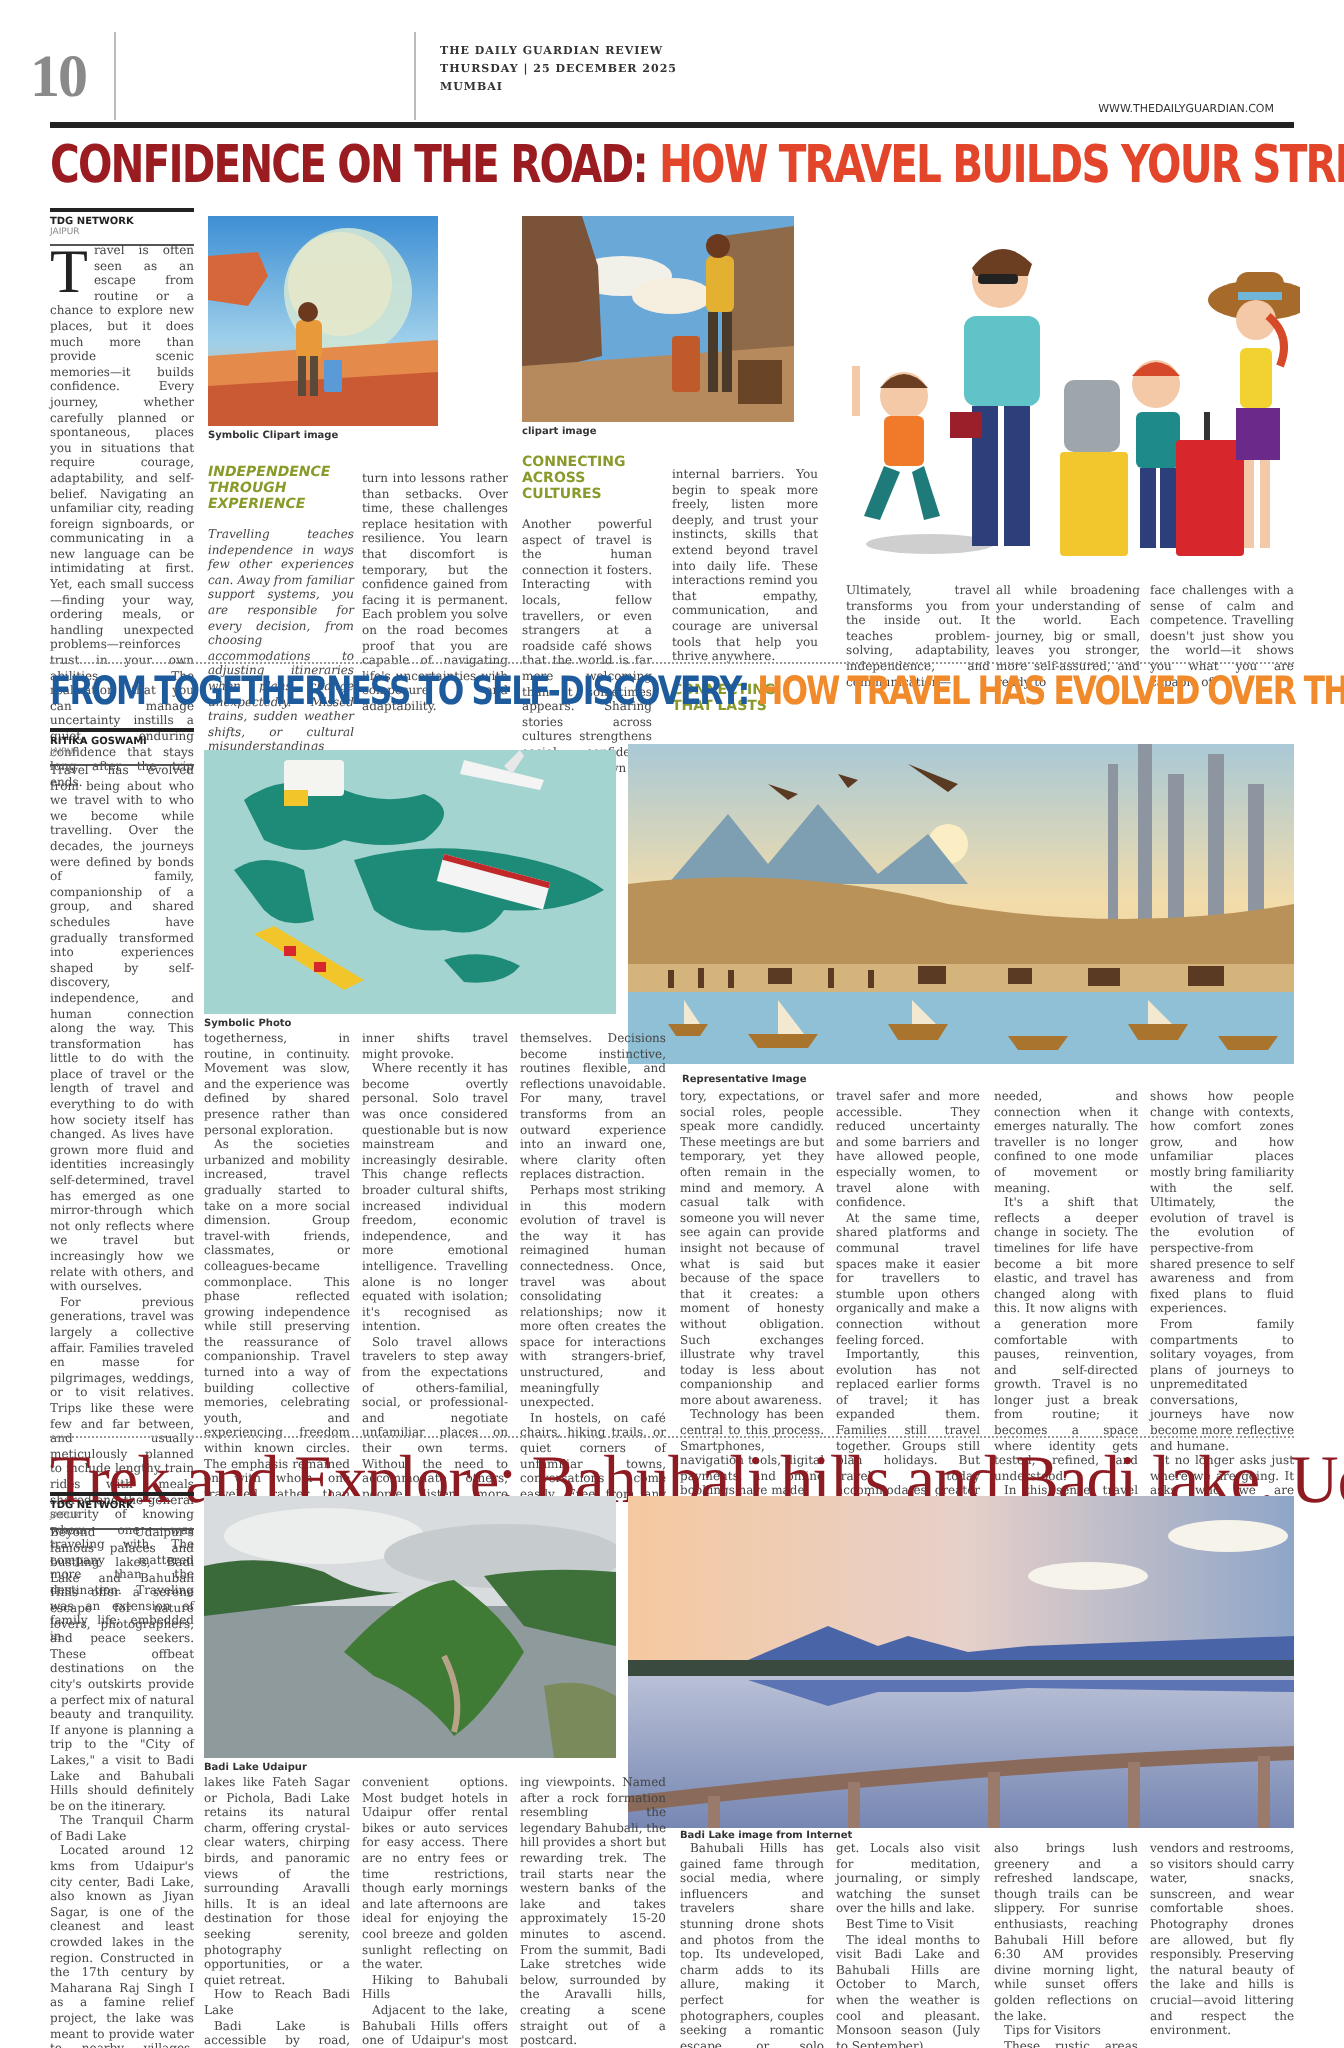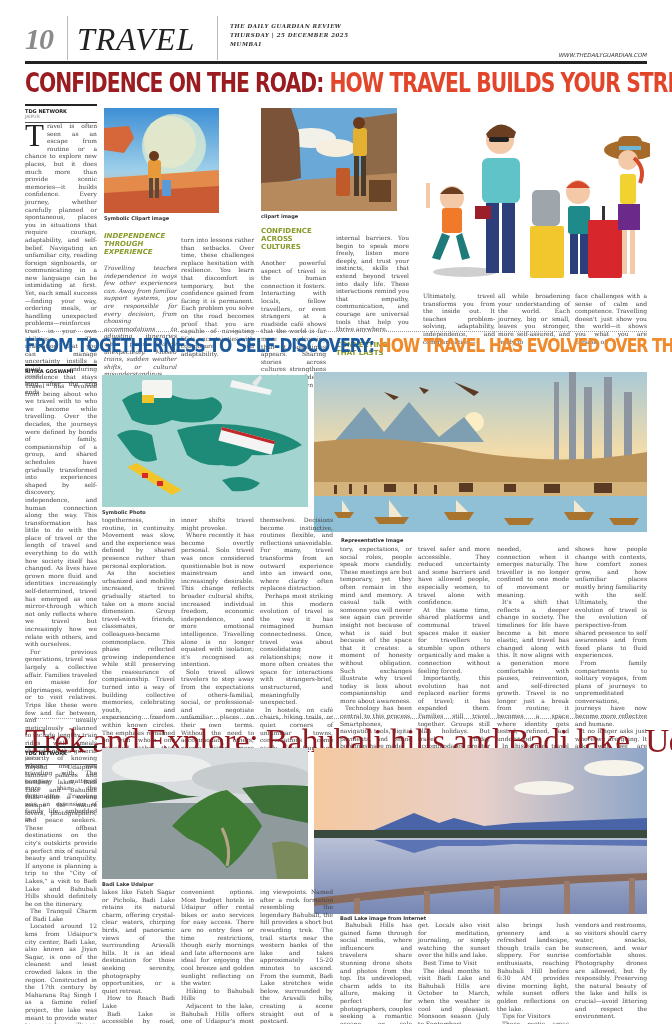--- a/index.html
+++ b/index.html
@@ -1,20 +1,20 @@
 <!DOCTYPE html>
 <html><head>
 <meta charset="utf-8">
 <style>
   * { box-sizing: border-box; margin: 0; padding: 0; }
   html, body { width: 672px; height: 1024px; background: #ffffff; overflow: hidden; }
   body { font-family: "DejaVu Serif", serif; color: #2a2a2a; position: relative; }
 
   
-  .masthead { position: absolute; left: 25px; top: 16px; width: 622px; height: 46px; font-style: italic; }
+  .masthead { position: absolute; left: 15px; top: 16px; width: 622px; height: 46px; }
   .page-num { position: absolute; left: 0; top: 6px; font-family: "Liberation Serif", serif; font-weight: bold; font-size: 30px; color: #8a8a8a; letter-spacing: -1px; }
   .vsep1 { position: absolute; left: 42px; top: 0; width: 1px; height: 44px; background: #bbb; }
   .section-name { position: absolute; left: 52px; top: 5px; font-family: "Liberation Serif", serif; font-size: 32px; color: #222; letter-spacing: 1px; }
   .vsep2 { position: absolute; left: 192px; top: 0; width: 1px; height: 44px; background: #bbb; }
   .paper-meta { position: absolute; left: 205px; top: 6px; font-family: "DejaVu Serif", serif; font-size: 5.5px; font-weight: bold; line-height: 9px; color: #333; letter-spacing: 0.5px; }
   .site-url { position: absolute; right: 0; top: 36px; font-family: "DejaVu Sans", sans-serif; font-size: 5.5px; color: #333; }
   .masthead-rule { position: absolute; left: 25px; top: 61px; width: 622px; height: 3px; background: #222; }
 
   
   .headline { position: absolute; left: 25px; font-family: "DejaVu Sans", sans-serif; font-weight: bold; letter-spacing: -1.2px; white-space: nowrap; transform-origin: left top; }
@@ -39,21 +39,20 @@
 
   .img { position: absolute; overflow: hidden; }
   .dotted { position: absolute; left: 25px; width: 622px; border-top: 1px dotted #999; height: 0; }
 </style>
 </head>
 <body>
 
 <div class="masthead">
   <div class="page-num">10</div>
   <div class="vsep1"></div>
-  <div class="section-name">TRAVEL</div>
   <div class="vsep2"></div>
   <div class="paper-meta">
     <div>THE DAILY GUARDIAN REVIEW</div>
     <div>THURSDAY | 25 DECEMBER 2025</div>
     <div>MUMBAI</div>
   </div>
   <div class="site-url">WWW.THEDAILYGUARDIAN.COM</div>
 </div>
 <div class="masthead-rule"></div>
 
@@ -160,21 +159,21 @@
 </div>
 
 <div class="col" style="left:104px; top:228px; width:73px;font-style:italic;">
   <div class="subhead">INDEPENDENCE THROUGH EXPERIENCE</div>
   <p class="noindent">Travelling teaches independence in ways few other experiences can. Away from familiar support systems, you are responsible for every decision, from choosing accommodations to adjusting itineraries when plans change unexpectedly. Missed trains, sudden weather shifts, or cultural misunderstandings</p>
 </div>
 <div class="col" style="left:181px; top:236px; width:73px;">
   <p class="noindent">turn into lessons rather than setbacks. Over time, these challenges replace hesitation with resilience. You learn that discomfort is temporary, but the confidence gained from facing it is permanent. Each problem you solve on the road becomes proof that you are capable of navigating life's uncertainties with composure and adaptability.</p>
 </div>
 <div class="col" style="left:261px; top:223px; width:65px;">
-  <div class="subhead">CONFIDENCE ACROSS CULTURES</div>
+  <div class="subhead">CONNECTING ACROSS CULTURES</div>
   <p class="noindent">Another powerful aspect of travel is the human connection it fosters. Interacting with locals, fellow travellers, or even strangers at a roadside café shows that the world is far more welcoming than it sometimes appears. Sharing stories across cultures strengthens social confidence and breaks down</p>
 </div>
 <div class="col" style="left:336px; top:234px; width:73px;">
   <p class="noindent">internal barriers. You begin to speak more freely, listen more deeply, and trust your instincts, skills that extend beyond travel into daily life. These interactions remind you that empathy, communication, and courage are universal tools that help you thrive anywhere.</p>
   <div class="subhead" style="margin-top:8px;">CONNECTING THAT LASTS</div>
 </div>
 <div class="col" style="left:423px; top:292px; width:72px;">
   <p class="noindent">Ultimately, travel transforms you from the inside out. It teaches problem-solving, adaptability, independence, and communication—</p>
 </div>
 <div class="col" style="left:498px; top:292px; width:72px;">

